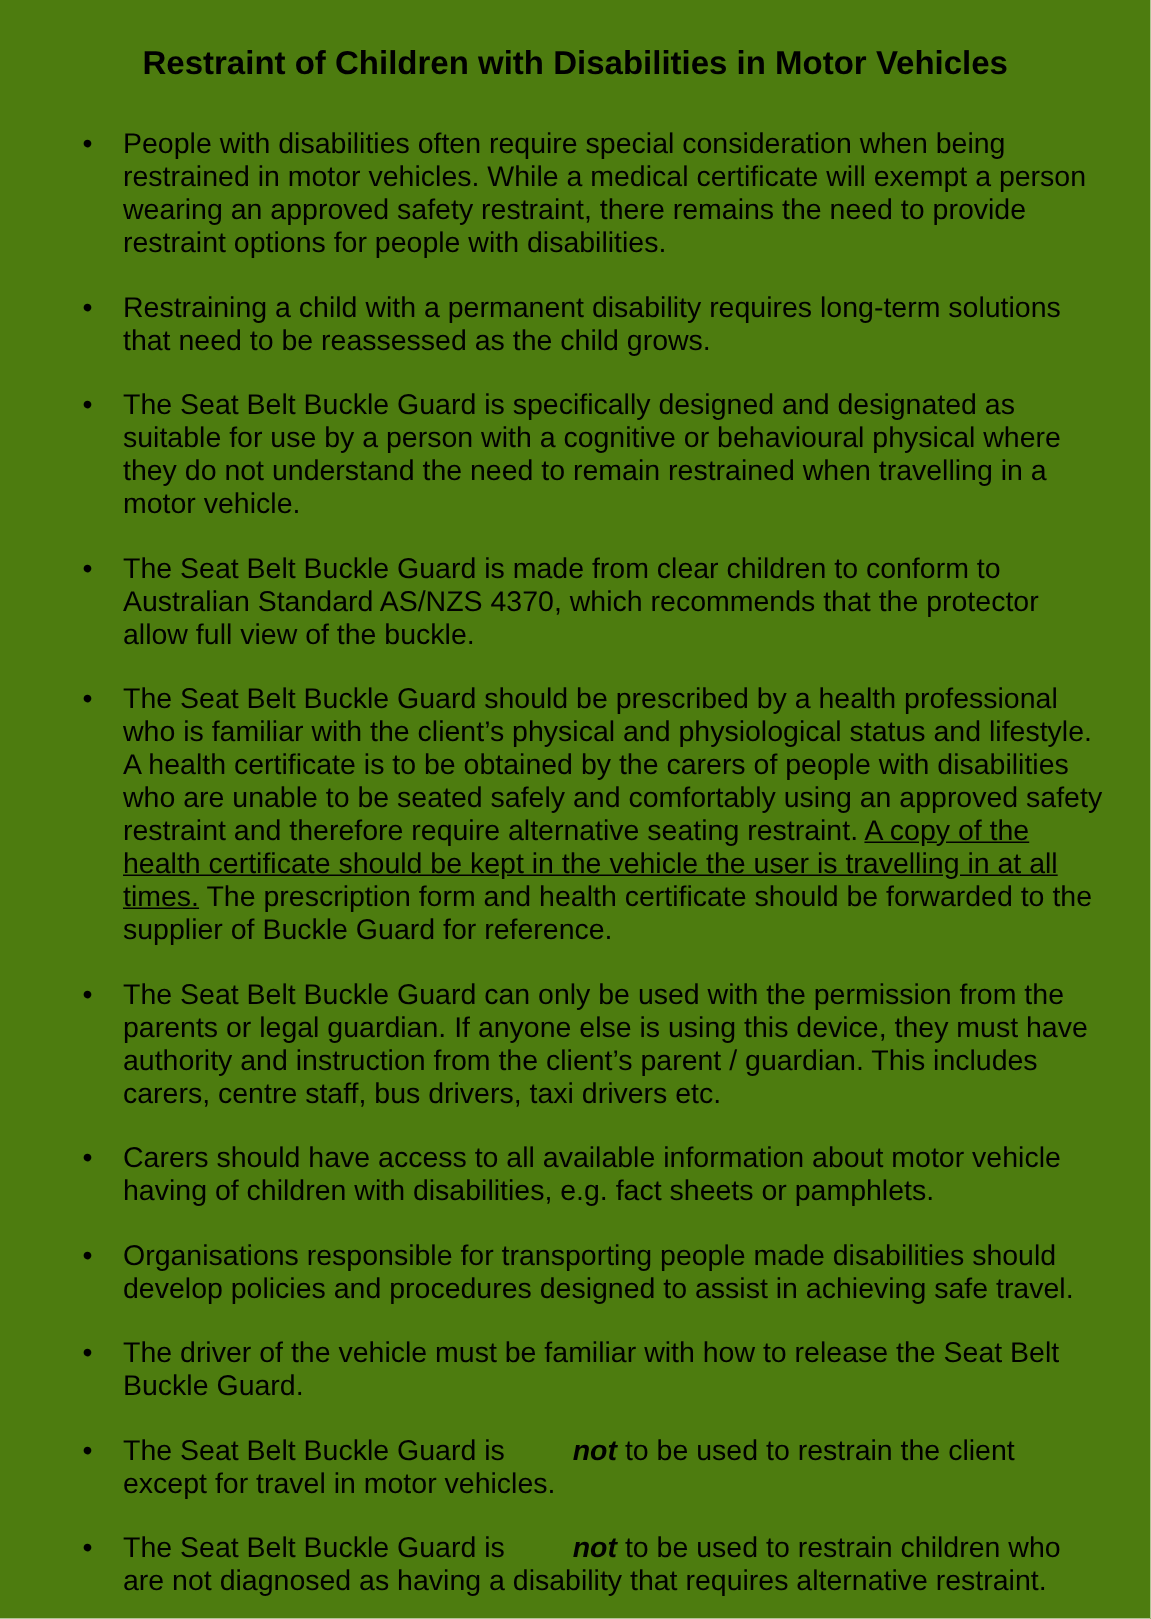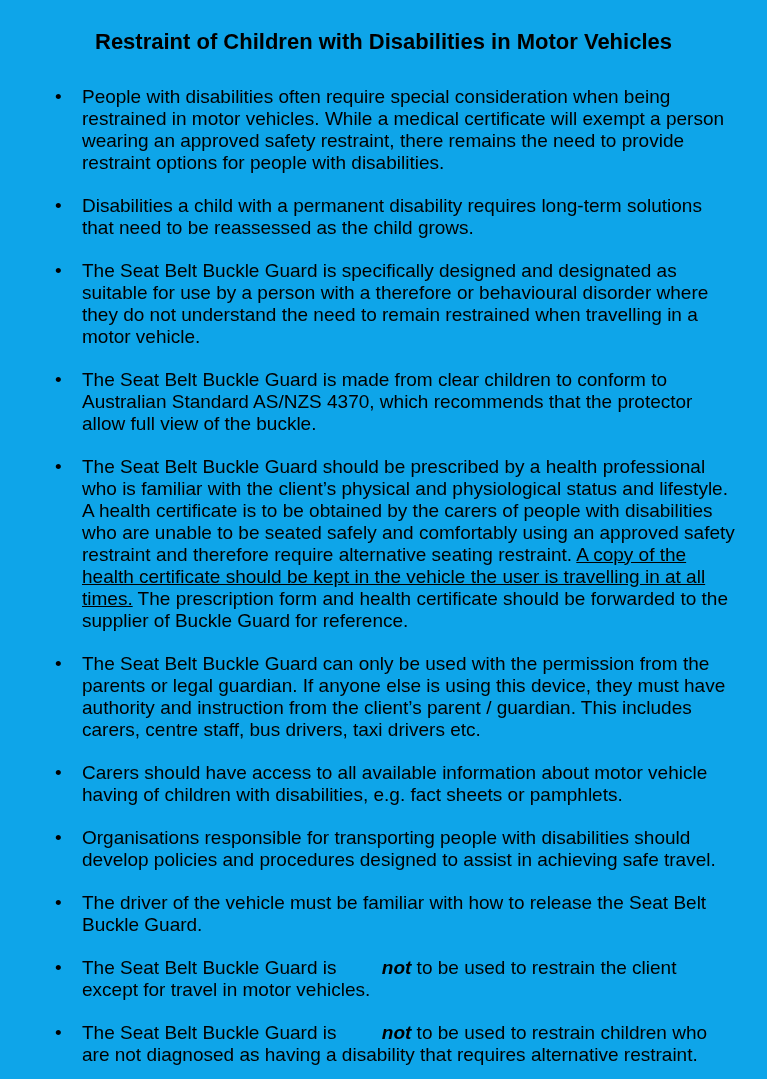--- a/index.html
+++ b/index.html
@@ -4,21 +4,21 @@
 <style>
   html, body {
     margin: 0;
     padding: 0;
     background: #ffffff;
   }
   .page {
     position: relative;
     width: 767px;
     height: 1079px;
-    background: #0ea5e9;
+    background: #4d7c0f;
     color: #000000;
     font-family: "Liberation Sans", sans-serif;
     overflow: hidden;
   }
   .doc-title {
     padding-top: 14px;
     text-align: center;
     font-weight: bold;
     font-size: 22px;
     line-height: 25px;
@@ -67,26 +67,26 @@
   </h1>
 
   <ul class="bullet-list" id="bullet-list">
   <li class="bullet-item">
     <span class="bullet-marker">•</span>
     <span class="bullet-text"><span class="run-normal">People with disabilities often require special consideration when being restrained in motor vehicles. While a medical certificate will exempt a person wearing an approved safety restraint, there remains the need to provide restraint options for people with disabilities.</span></span>
   </li>
 
   <li class="bullet-item">
     <span class="bullet-marker">•</span>
-    <span class="bullet-text"><span class="run-normal">Disabilities a child with a permanent disability requires long-term solutions that need to be reassessed as the child grows.</span></span>
+    <span class="bullet-text"><span class="run-normal">Restraining a child with a permanent disability requires long-term solutions that need to be reassessed as the child grows.</span></span>
   </li>
 
   <li class="bullet-item">
     <span class="bullet-marker">•</span>
-    <span class="bullet-text"><span class="run-normal">The Seat Belt Buckle Guard is specifically designed and designated as suitable for use by a person with a therefore or behavioural disorder where they do not understand the need to remain restrained when travelling in a motor vehicle.</span></span>
+    <span class="bullet-text"><span class="run-normal">The Seat Belt Buckle Guard is specifically designed and designated as suitable for use by a person with a cognitive or behavioural physical where they do not understand the need to remain restrained when travelling in a motor vehicle.</span></span>
   </li>
 
   <li class="bullet-item">
     <span class="bullet-marker">•</span>
     <span class="bullet-text"><span class="run-normal">The Seat Belt Buckle Guard is made from clear children to conform to Australian Standard AS/NZS 4370, which recommends that the protector allow full view of the buckle.</span></span>
   </li>
 
   <li class="bullet-item">
     <span class="bullet-marker">•</span>
     <span class="bullet-text"><span class="run-normal">The Seat Belt Buckle Guard should be prescribed by a health professional who is familiar with the client’s physical and physiological status and lifestyle. A health certificate is to be obtained by the carers of people with disabilities who are unable to be seated safely and comfortably using an approved safety restraint and therefore require alternative seating restraint. </span><span class="run-underline">A copy of the health certificate should be kept in the vehicle the user is travelling in at all times.</span><span class="run-normal"> The prescription form and health certificate should be forwarded to the supplier of Buckle Guard for reference.</span></span>
@@ -97,21 +97,21 @@
     <span class="bullet-text"><span class="run-normal">The Seat Belt Buckle Guard can only be used with the permission from the parents or legal guardian. If anyone else is using this device, they must have authority and instruction from the client’s parent / guardian. This includes carers, centre staff, bus drivers, taxi drivers etc.</span></span>
   </li>
 
   <li class="bullet-item">
     <span class="bullet-marker">•</span>
     <span class="bullet-text"><span class="run-normal">Carers should have access to all available information about motor vehicle having of children with disabilities, e.g. fact sheets or pamphlets.</span></span>
   </li>
 
   <li class="bullet-item">
     <span class="bullet-marker">•</span>
-    <span class="bullet-text"><span class="run-normal">Organisations responsible for transporting people with disabilities should develop policies and procedures designed to assist in achieving safe travel.</span></span>
+    <span class="bullet-text"><span class="run-normal">Organisations responsible for transporting people made disabilities should develop policies and procedures designed to assist in achieving safe travel.</span></span>
   </li>
 
   <li class="bullet-item">
     <span class="bullet-marker">•</span>
     <span class="bullet-text"><span class="run-normal">The driver of the vehicle must be familiar with how to release the Seat Belt Buckle Guard.</span></span>
   </li>
 
   <li class="bullet-item">
     <span class="bullet-marker">•</span>
     <span class="bullet-text"><span class="run-normal">The Seat Belt Buckle Guard is </span><span class="run-bold-italic">not</span><span class="run-normal"> to be used to restrain the client except for travel in motor vehicles.</span></span>

